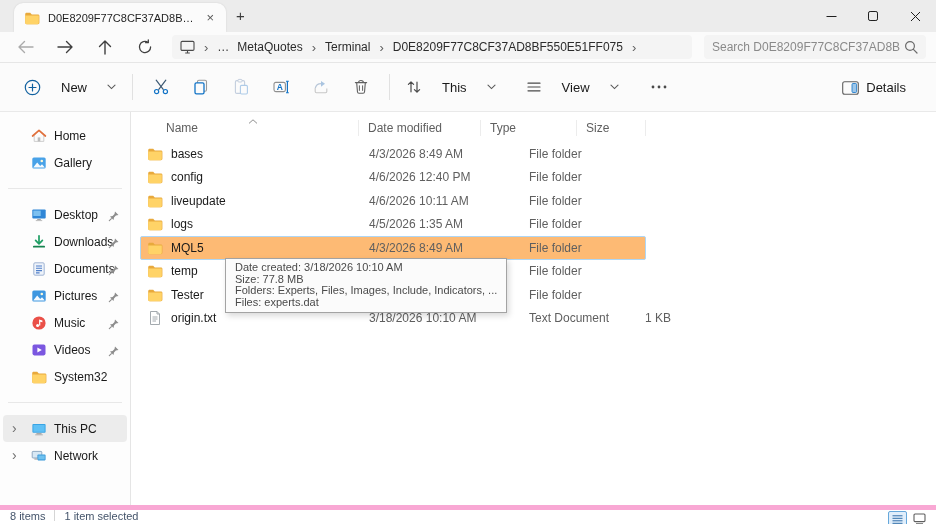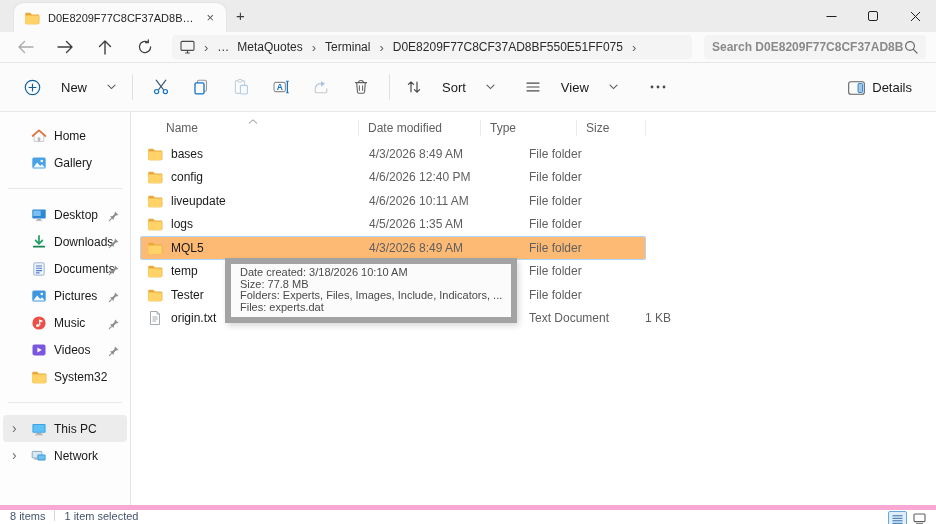--- a/index.html
+++ b/index.html
@@ -23,31 +23,31 @@
             display:flex; align-items:center; }
   .nav-btn { width:30px; display:flex; justify-content:center; align-items:center; margin-left:10px; }
   .addressbar { margin-left:12px; width:520px; height:24px; background:#f4f4f4; border-radius:4px;
                 display:flex; align-items:center; padding:0 8px; gap:7px; font-size:12px; color:#2b2b2b; }
   .crumb { white-space:nowrap; }
   .crumb-sep { color:#5f5f5f; font-size:13px; padding:0 2px; }
   .crumb-overflow { color:#3a3a3a; letter-spacing:1px; }
   .searchbox { margin-left:12px; width:222px; height:24px; background:#f4f4f4; border-radius:4px;
                display:flex; align-items:center; padding:0 8px; }
   .searchbox input { flex:1; border:none; outline:none; background:transparent; font-size:12px;
-                     font-family:"Liberation Sans", sans-serif; color:#a16207; min-width:0;font-weight:bold; }
+                     font-family:"Liberation Sans", sans-serif; color:#a16207; min-width:0; }
   .searchbox input::placeholder { color:#8a8a8a; opacity:1; }
 
   
   .toolbar { position:relative; height:49px; background:#fbfbfb; border-bottom:1px solid #e9e9e9;
              display:flex; align-items:center; padding-left:16px; }
   .tb-btn { display:flex; align-items:center; gap:20px; padding:6px 8px; border-radius:4px; }
   .tb-label { font-size:13px; color:#191919; }
   .tb-icon-btn { width:40px; display:flex; justify-content:center; align-items:center; height:34px; }
   .tb-sep { width:1px; height:26px; background:#e1e1e1; margin:0 8px; }
-  .tb-right { position:absolute; right:24px; top:0; height:49px; display:flex; align-items:center; gap:7px; }
+  .tb-right { position:absolute; right:30px; top:0; height:49px; display:flex; align-items:center; gap:7px; }
 
   
   .main { display:flex; height:393px; }
   .sidebar { width:131px; border-right:1px solid #e5e5e5; padding-top:10px; position:relative; background:#fdfdfd; }
   .side-item { position:relative; height:27px; display:flex; align-items:center; padding-left:28px; gap:7px;
                margin:0 3px; border-radius:4px; }
   .side-item.sel { background:#ececec; }
   .side-label { font-size:12px; color:#191919; white-space:nowrap; }
   .side-chev { position:absolute; left:9px; top:50%; transform:translateY(-54%); color:#707070; font-size:14px; }
   .side-pin { position:absolute; right:7px; top:7px; }
@@ -66,21 +66,21 @@
 
   .rows { margin-left:9px; width:506px; }
   .frow { height:23.5px; display:flex; align-items:center; font-size:12px; border:1px solid transparent; border-radius:2px; }
   .frow.sel { background:#fdba74; border-color:#aed6f5; }
   .fc-name { flex:0 0 222px; display:flex; align-items:center; gap:8px; padding-left:6px; color:#1a1a1a; white-space:nowrap; }
   .fc-date { flex:0 0 122px; padding-left:6px; color:#5f5f5f; white-space:nowrap; }
   .fc-type { flex:0 0 92px; padding-left:6px; color:#5f5f5f; white-space:nowrap;margin-left:38px; }
   .fc-size { flex:0 0 64px; padding-right:8px; color:#5f5f5f; text-align:right; white-space:nowrap; }
 
   
-  .tooltip { position:absolute; left:225px; top:258px; background:#fbfbfb; border:6px solid #a3a3a3;
+  .tooltip { position:absolute; left:225px; top:258px; background:#fbfbfb; border:1px solid #a3a3a3;
              box-shadow:2px 3px 6px rgba(0,0,0,.15); padding:3px 9px 4px 9px; z-index:20; }
   .tooltip div { font-size:11px; line-height:11.5px; color:#4a4a4a; white-space:nowrap; }
 
   
   .statusbar { position:relative; height:27px; border-top:5px solid #f9a8d4; display:flex; align-items:flex-start;
                padding-left:10px; font-size:11px; color:#44546a; background:#fff; }
   .status-sep { width:1px; height:11px; background:#d5d5d5; margin:0 9px; }
   .view-toggles { position:absolute; right:7px; top:1px; display:flex; gap:3px; align-items:center; }
   .vt { display:flex; align-items:center; justify-content:center; width:19px; height:16px; border-radius:2px;
         border:1px solid transparent; }
@@ -233,21 +233,21 @@
         </svg>
     </div>
     <div class="tb-sep"></div>
     <div class="tb-btn">
       <span style="display:flex;">
           <svg width="16" height="16" viewBox="0 0 16 16">
             <path d="M5 2.8v10M2.4 5.4 5 2.8l2.6 2.6" fill="none" stroke="#4a4a4a" stroke-width="1.2" stroke-linecap="round" stroke-linejoin="round"></path>
             <path d="M11 13.2v-10M8.4 10.6 11 13.2l2.6-2.6" fill="none" stroke="#4a4a4a" stroke-width="1.2" stroke-linecap="round" stroke-linejoin="round"></path>
           </svg>
         </span>
-      <span class="tb-label">Sort</span>
+      <span class="tb-label">This</span>
       <span style="display:flex;">
           <svg width="9" height="6" viewBox="0 0 9 6">
             <path d="M1 1.2l3.5 3.4L8 1.2" fill="none" stroke="#5a5a5a" stroke-width="1.1" stroke-linecap="round"></path>
           </svg>
         </span>
     </div>
     <div class="tb-btn" style="margin-left:14px;">
       <span style="display:flex;">
           <svg width="16" height="16" viewBox="0 0 16 16">
             <path d="M2 4.2h12M2 8h12M2 11.8h12" stroke="#4a4a4a" stroke-width="1.2" stroke-linecap="round"></path>

